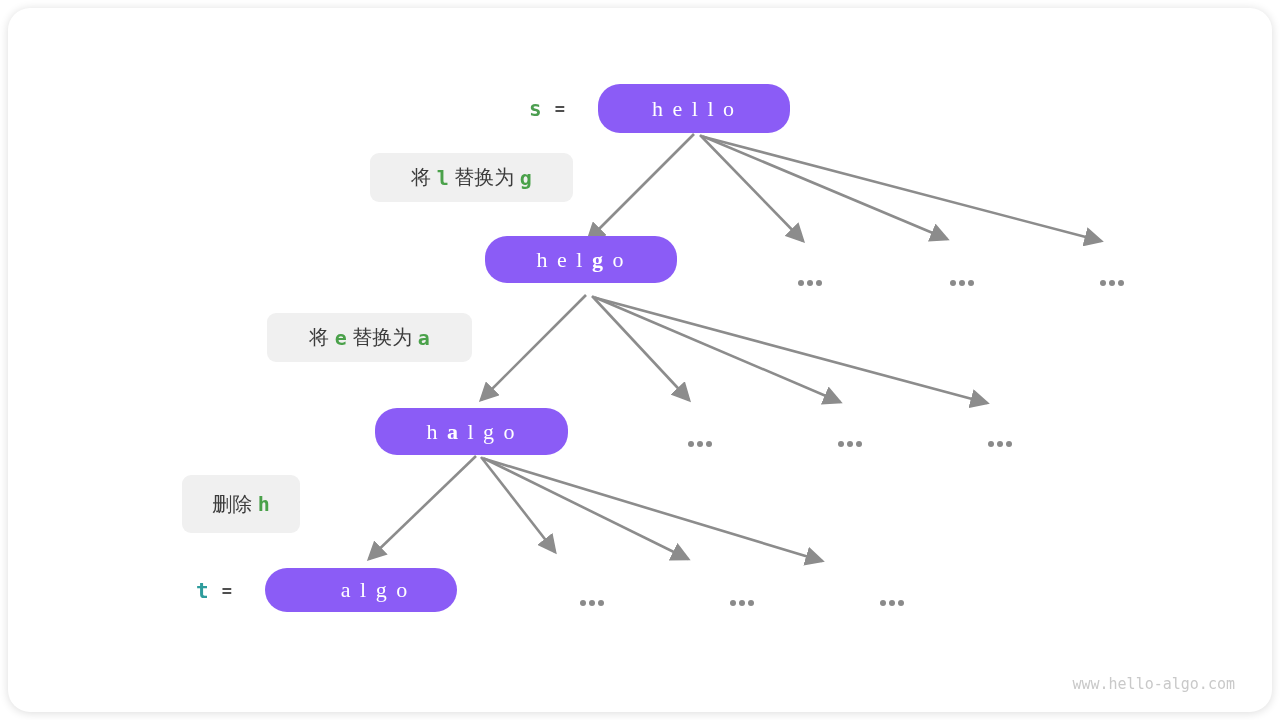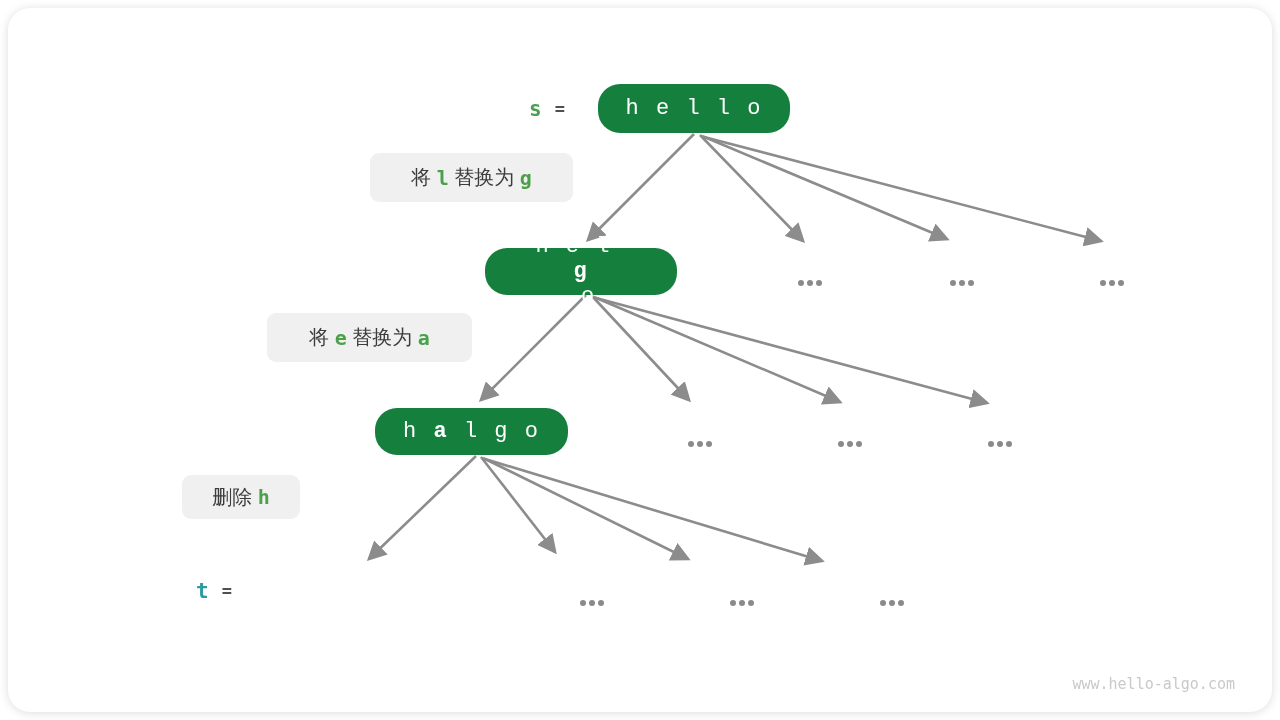--- a/index.html
+++ b/index.html
@@ -17,27 +17,27 @@
     left: 8px; top: 8px; right: 8px; bottom: 8px;
     background: #ffffff;
     border-radius: 22px;
     box-shadow: 0 1px 10px rgba(0,0,0,0.14);
   }
   .arrows { position: absolute; left: 0; top: 0; z-index: 1; pointer-events: none; }
 
   .node {
     position: absolute;
     z-index: 2;
-    background: #15803d;
+    background: #8b5cf6;
     border-radius: 22px;
     display: flex;
     align-items: center;
     justify-content: center;
     color: #ffffff;
-    font-family: Liberation Mono, monospace;
+    font-family: Liberation Serif, serif;
     font-size: 22px;
     letter-spacing: 2px;
     white-space: pre;
   }
   .node .bold-ch { font-weight: bold; white-space: pre; }
   .node span { white-space: pre; }
 
   .op-label {
     position: absolute;
     z-index: 2;
@@ -92,27 +92,27 @@
     bottom: 27px;
     z-index: 2;
     font-family: "DejaVu Sans Mono", monospace;
     font-size: 15px;
     color: #C9C9C9;
     text-align: right;
   }
 
   
   #node-hello { left: 598px; top: 84px;  width: 192px; height: 49px; }
-  #node-helgo { left: 485px; top: 248px; width: 192px; height: 47px; flex-direction: column; }
+  #node-helgo { left: 485px; top: 236px; width: 192px; height: 47px; }
   #node-halgo { left: 375px; top: 408px; width: 193px; height: 47px; }
   #node-algo  { left: 265px; top: 568px; width: 192px; height: 44px; padding-left: 28px; box-sizing: border-box; }
 
   #op1 { left: 370px; top: 153px; width: 203px; height: 49px; }
   #op2 { left: 267px; top: 313px; width: 205px; height: 49px; }
-  #op3 { left: 182px; top: 475px; width: 118px; height: 44px; }
+  #op3 { left: 182px; top: 475px; width: 118px; height: 58px; }
 
   #var-s { left: 529px; top: 95px;  height: 28px; }
   #var-t { left: 196px; top: 577px; height: 28px; }
 </style>
 </head>
 <body>
 
 <div class="stage">
   <div class="card"></div>
 
@@ -168,20 +168,23 @@
 
   <div class="op-label" id="op3">
     <span>删除 </span><span class="accent">h</span><span></span><span class="accent"></span>
   </div>
 
   <div class="var-label var-t" id="var-t">
     <span class="var-name">t</span>
     <span class="eq">=</span>
   </div>
 
+  <div class="node" id="node-algo">
+    <span>a l g o</span><span class="bold-ch"></span><span></span>
+  </div>
 
   <div class="dots" style="left:798px; top:280px;">
       <i></i>
       <i></i>
       <i></i>
     </div>
   <div class="dots" style="left:950px; top:280px;">
       <i></i>
       <i></i>
       <i></i>

